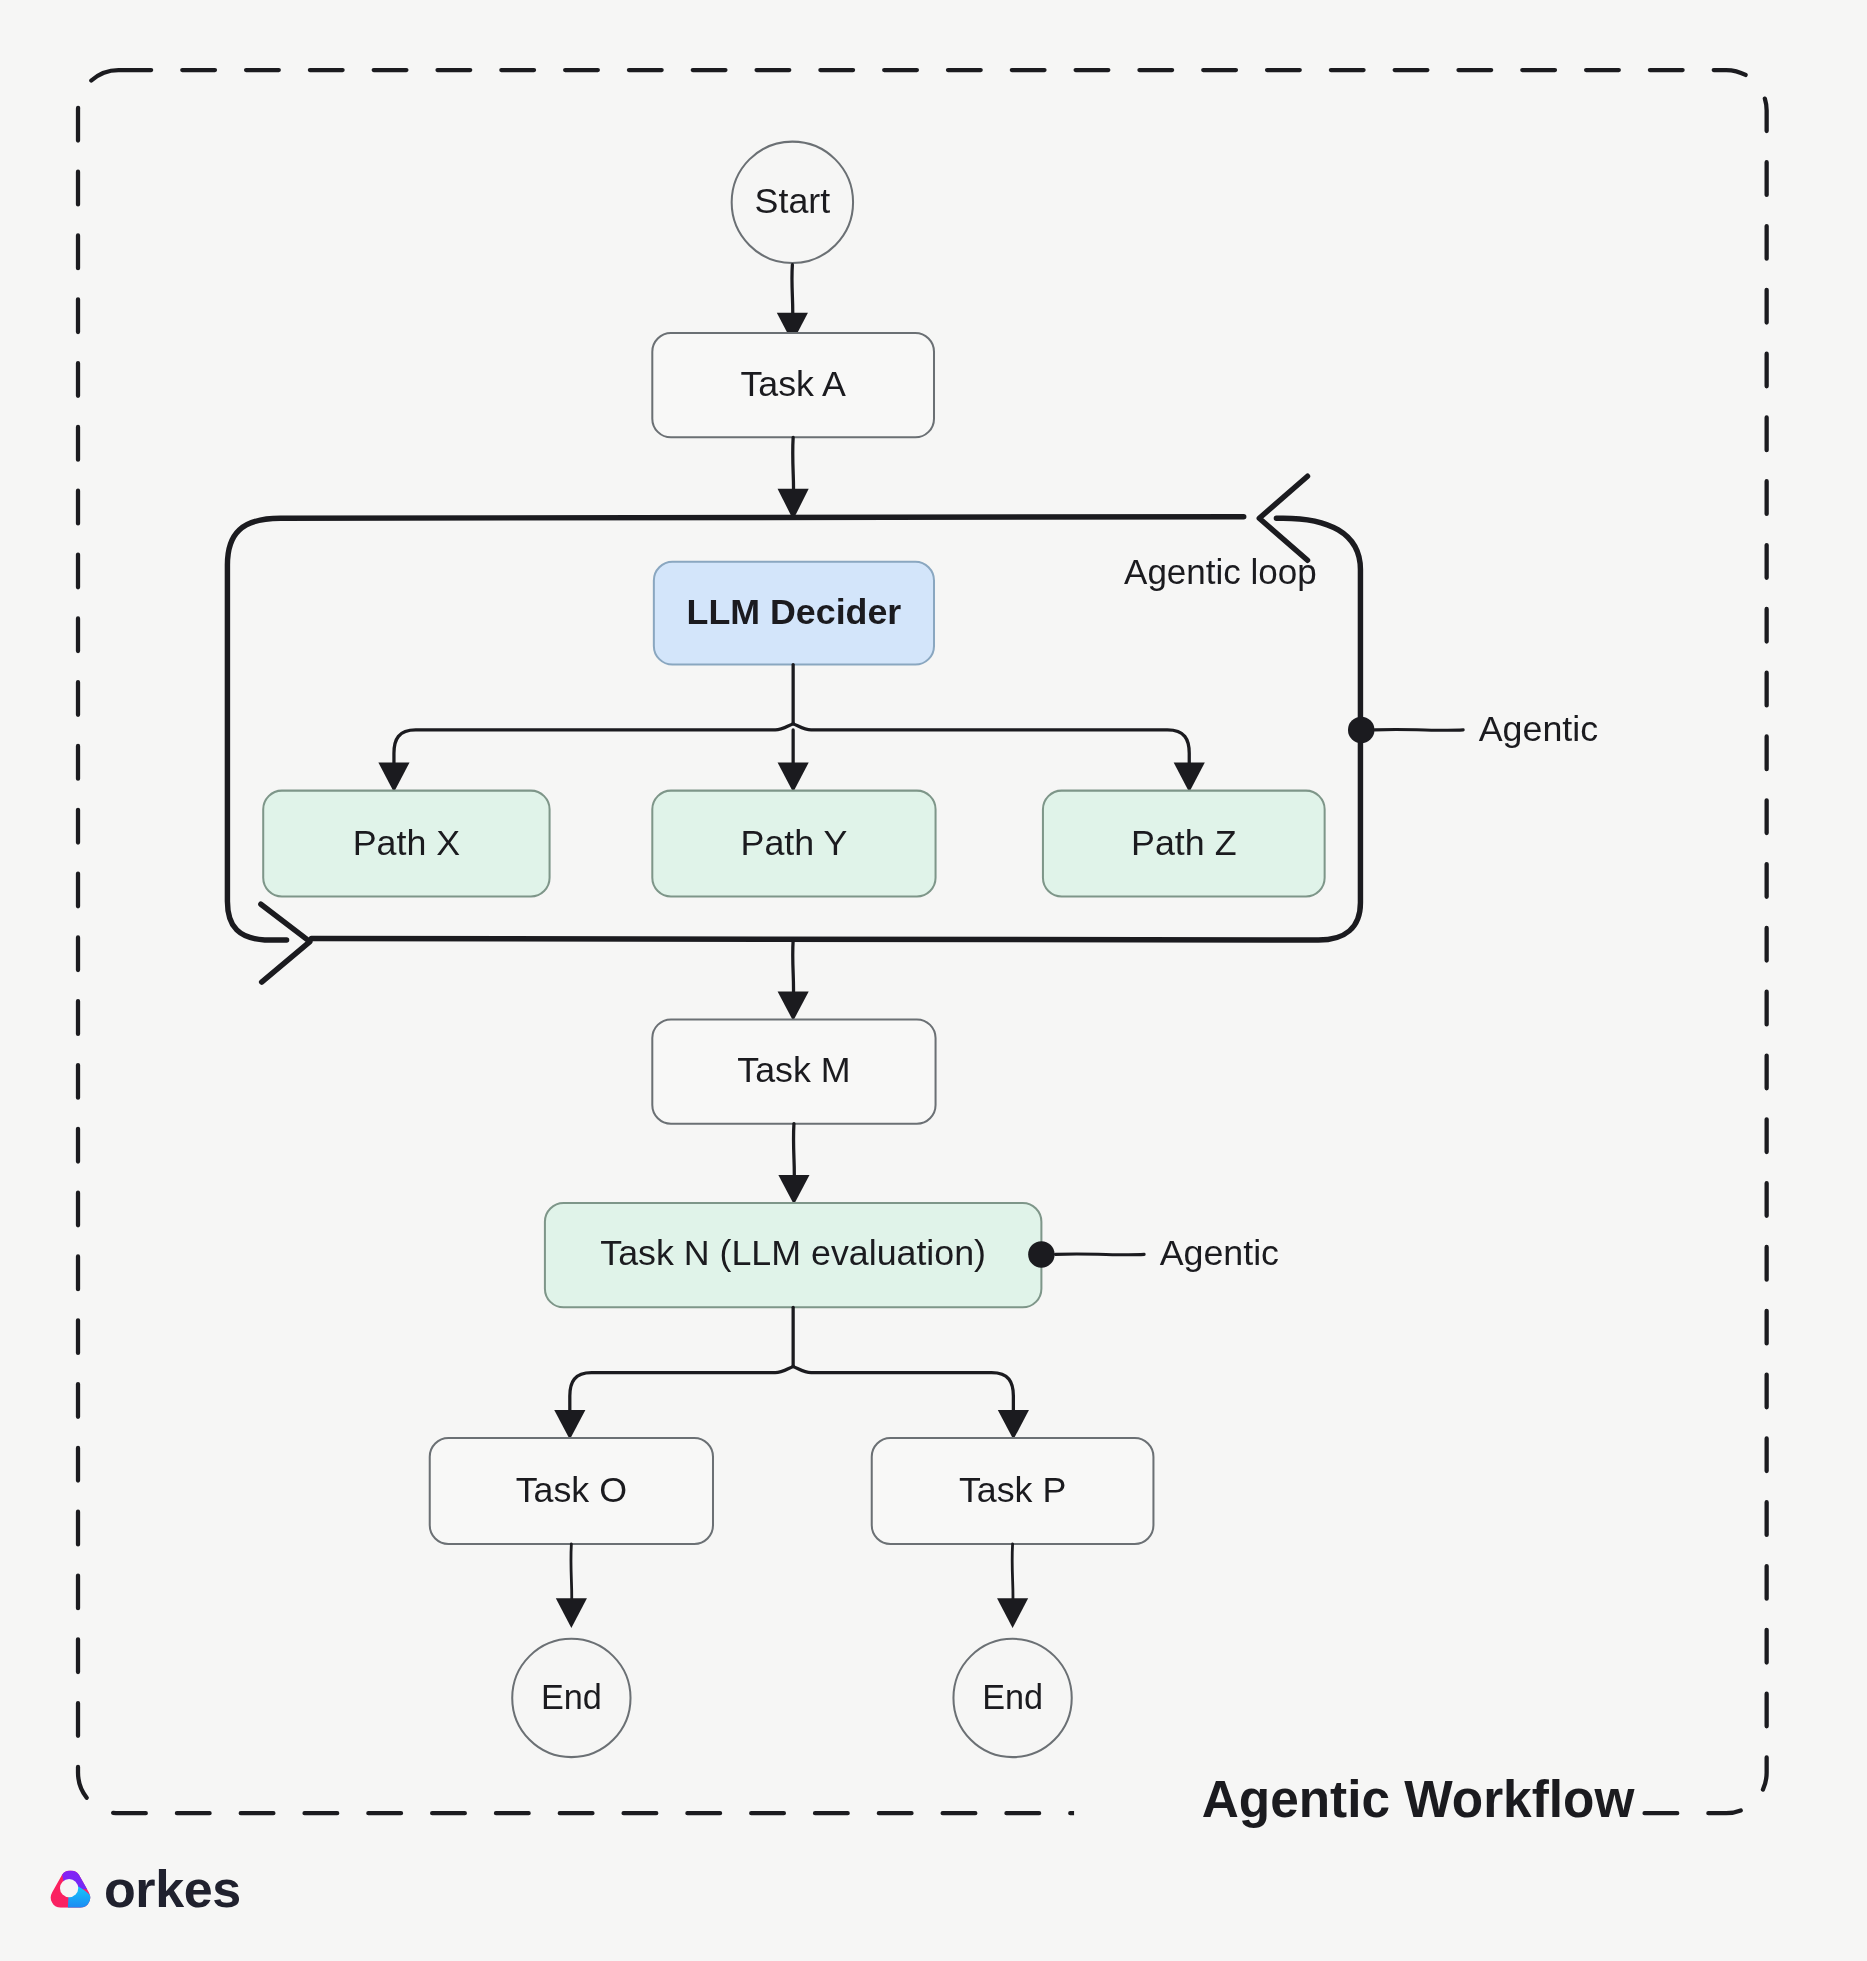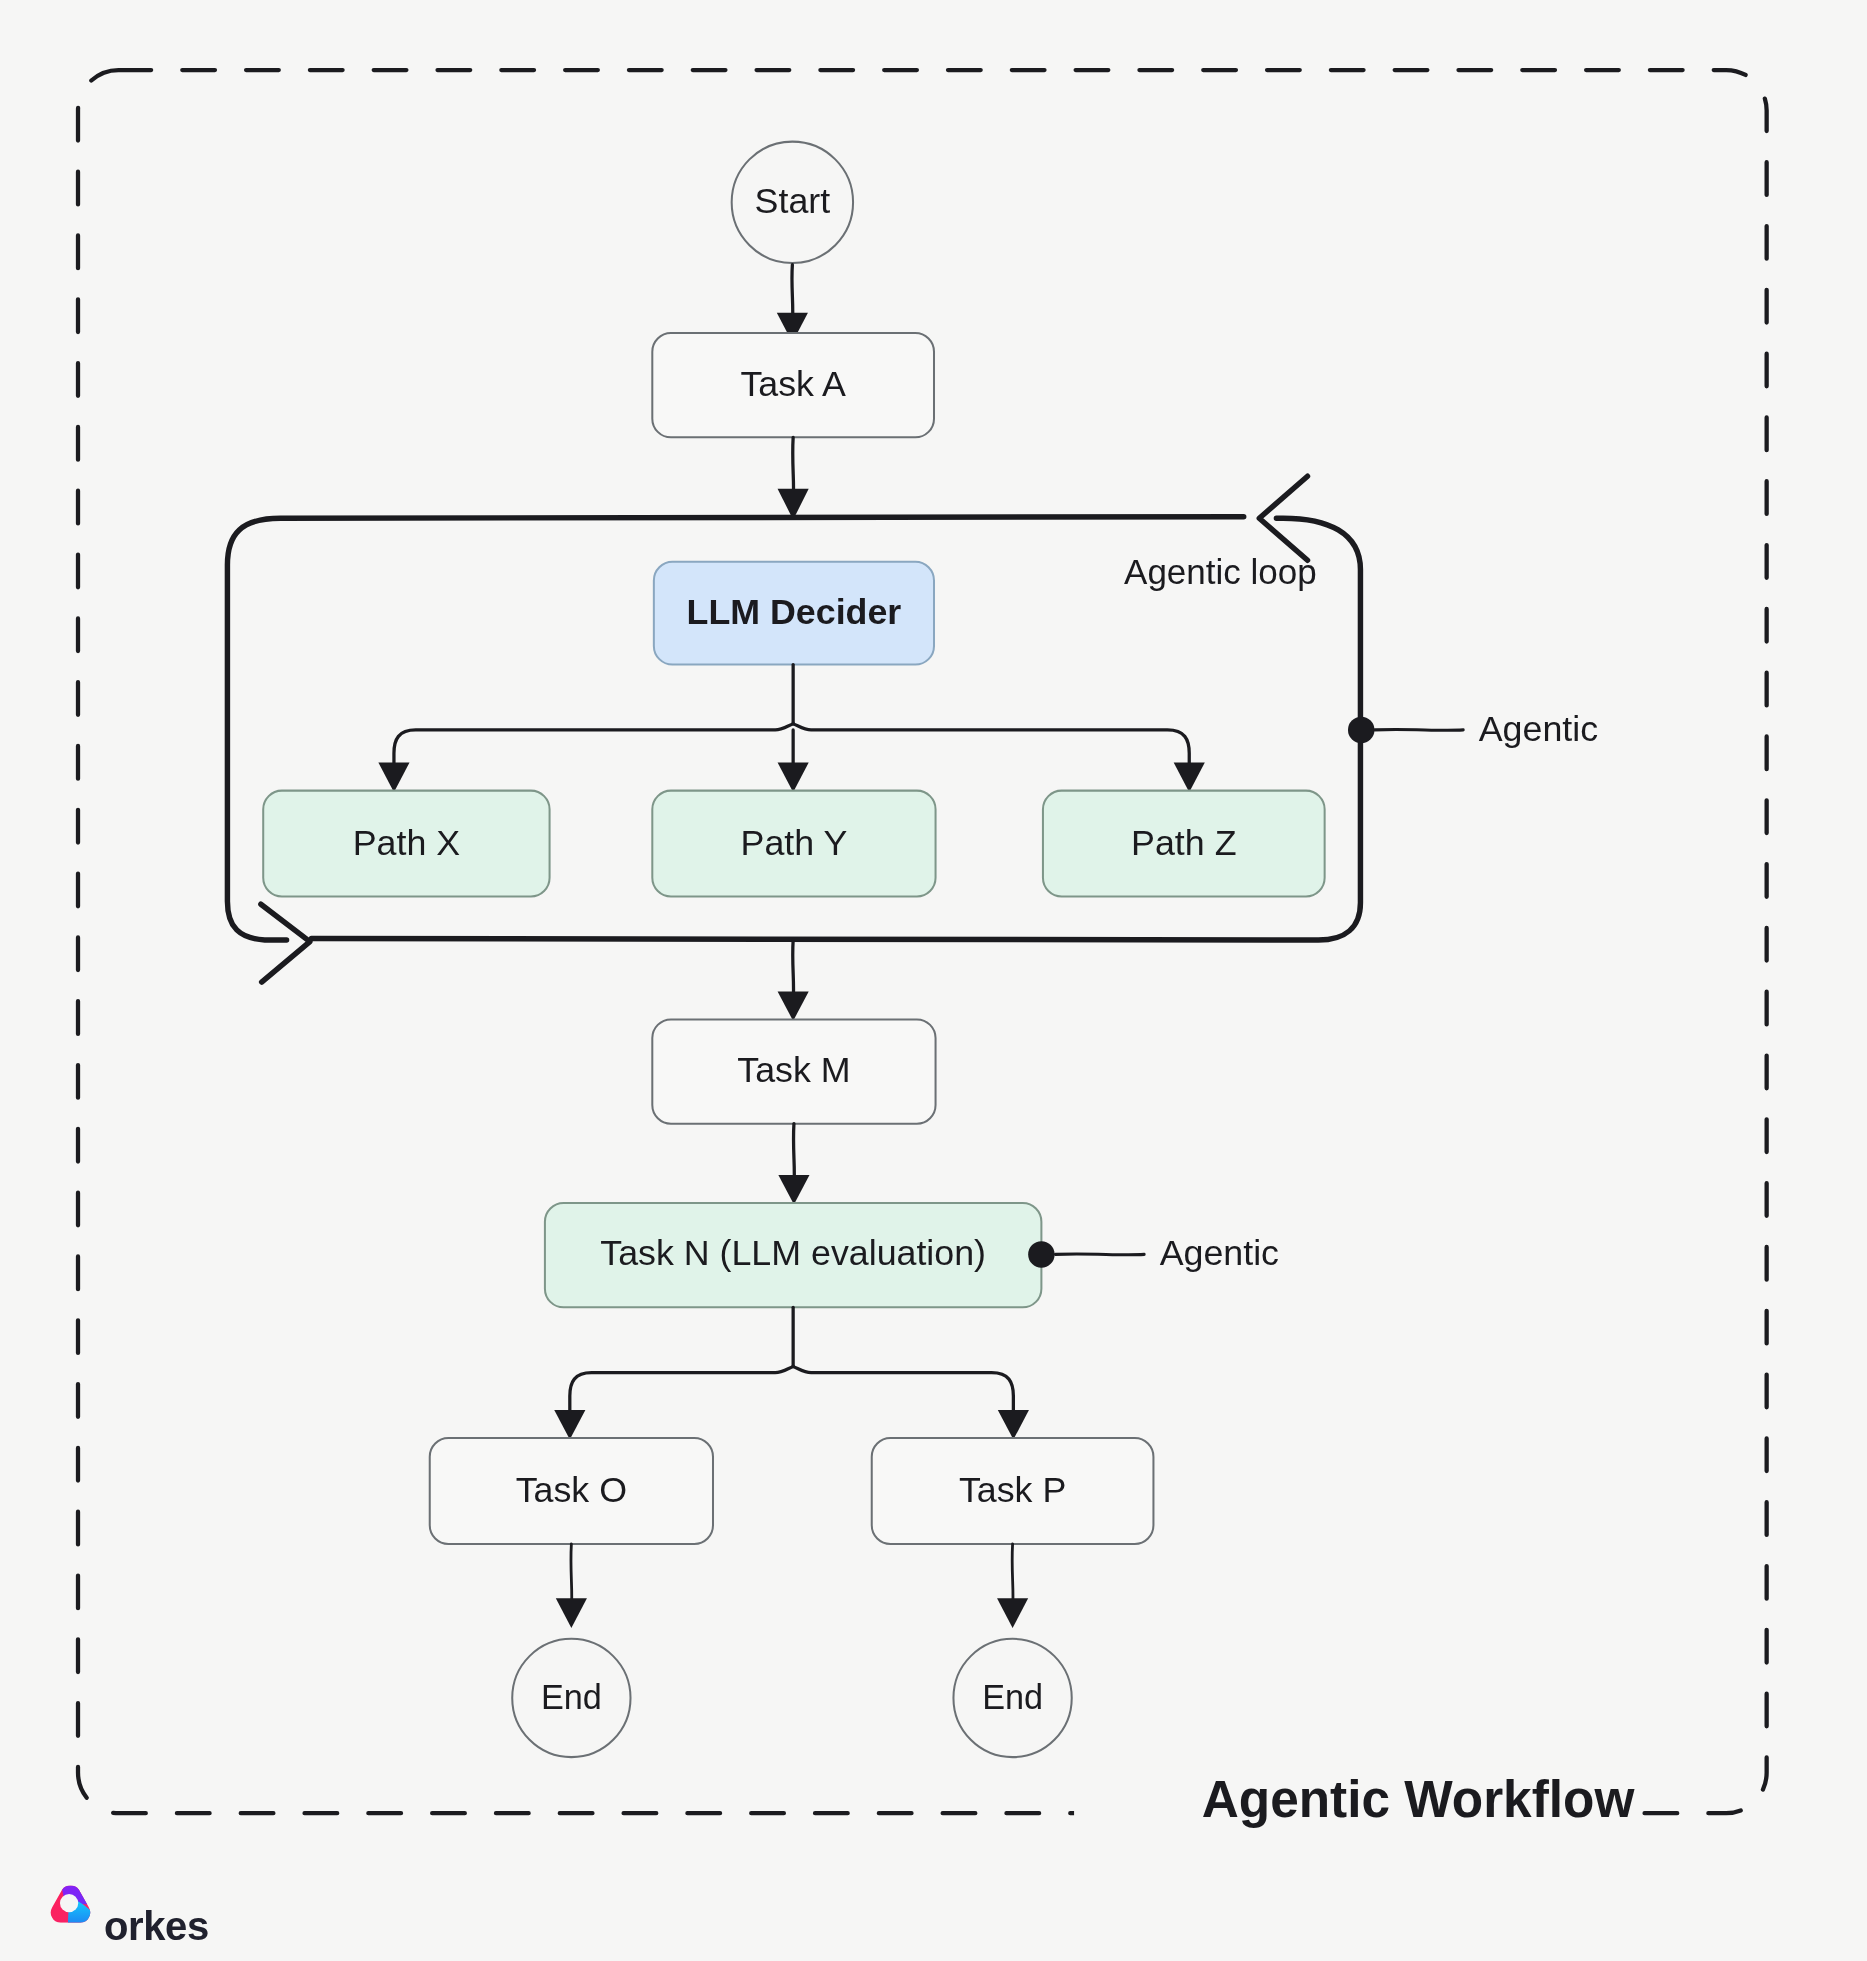--- a/index.html
+++ b/index.html
@@ -103,26 +103,25 @@
     position: absolute;
     left: 48px;
     top: 1863px;
     display: flex;
     align-items: center;
     gap: 11px;
   }
   #brand-logo .mark { width: 45px; height: 45px; display:block; }
   #brand-logo .wordmark {
     font-family: "Liberation Sans", sans-serif;
-    font-size: 40px;
+    font-size: 52px;
     font-weight: 700;
     color: #20212e;
     letter-spacing: -0.4px;
     line-height: 1;
-    margin-top: 43px;
   }
 </style>
 </head>
 <body>
 
 <div id="diagram-root">
 <svg class="canvas" viewBox="0 0 2400 2520" xmlns="http://www.w3.org/2000/svg">
 
   <rect class="group-frame" x="100" y="90" width="2170" height="2240" rx="52" ry="52"></rect>
 

